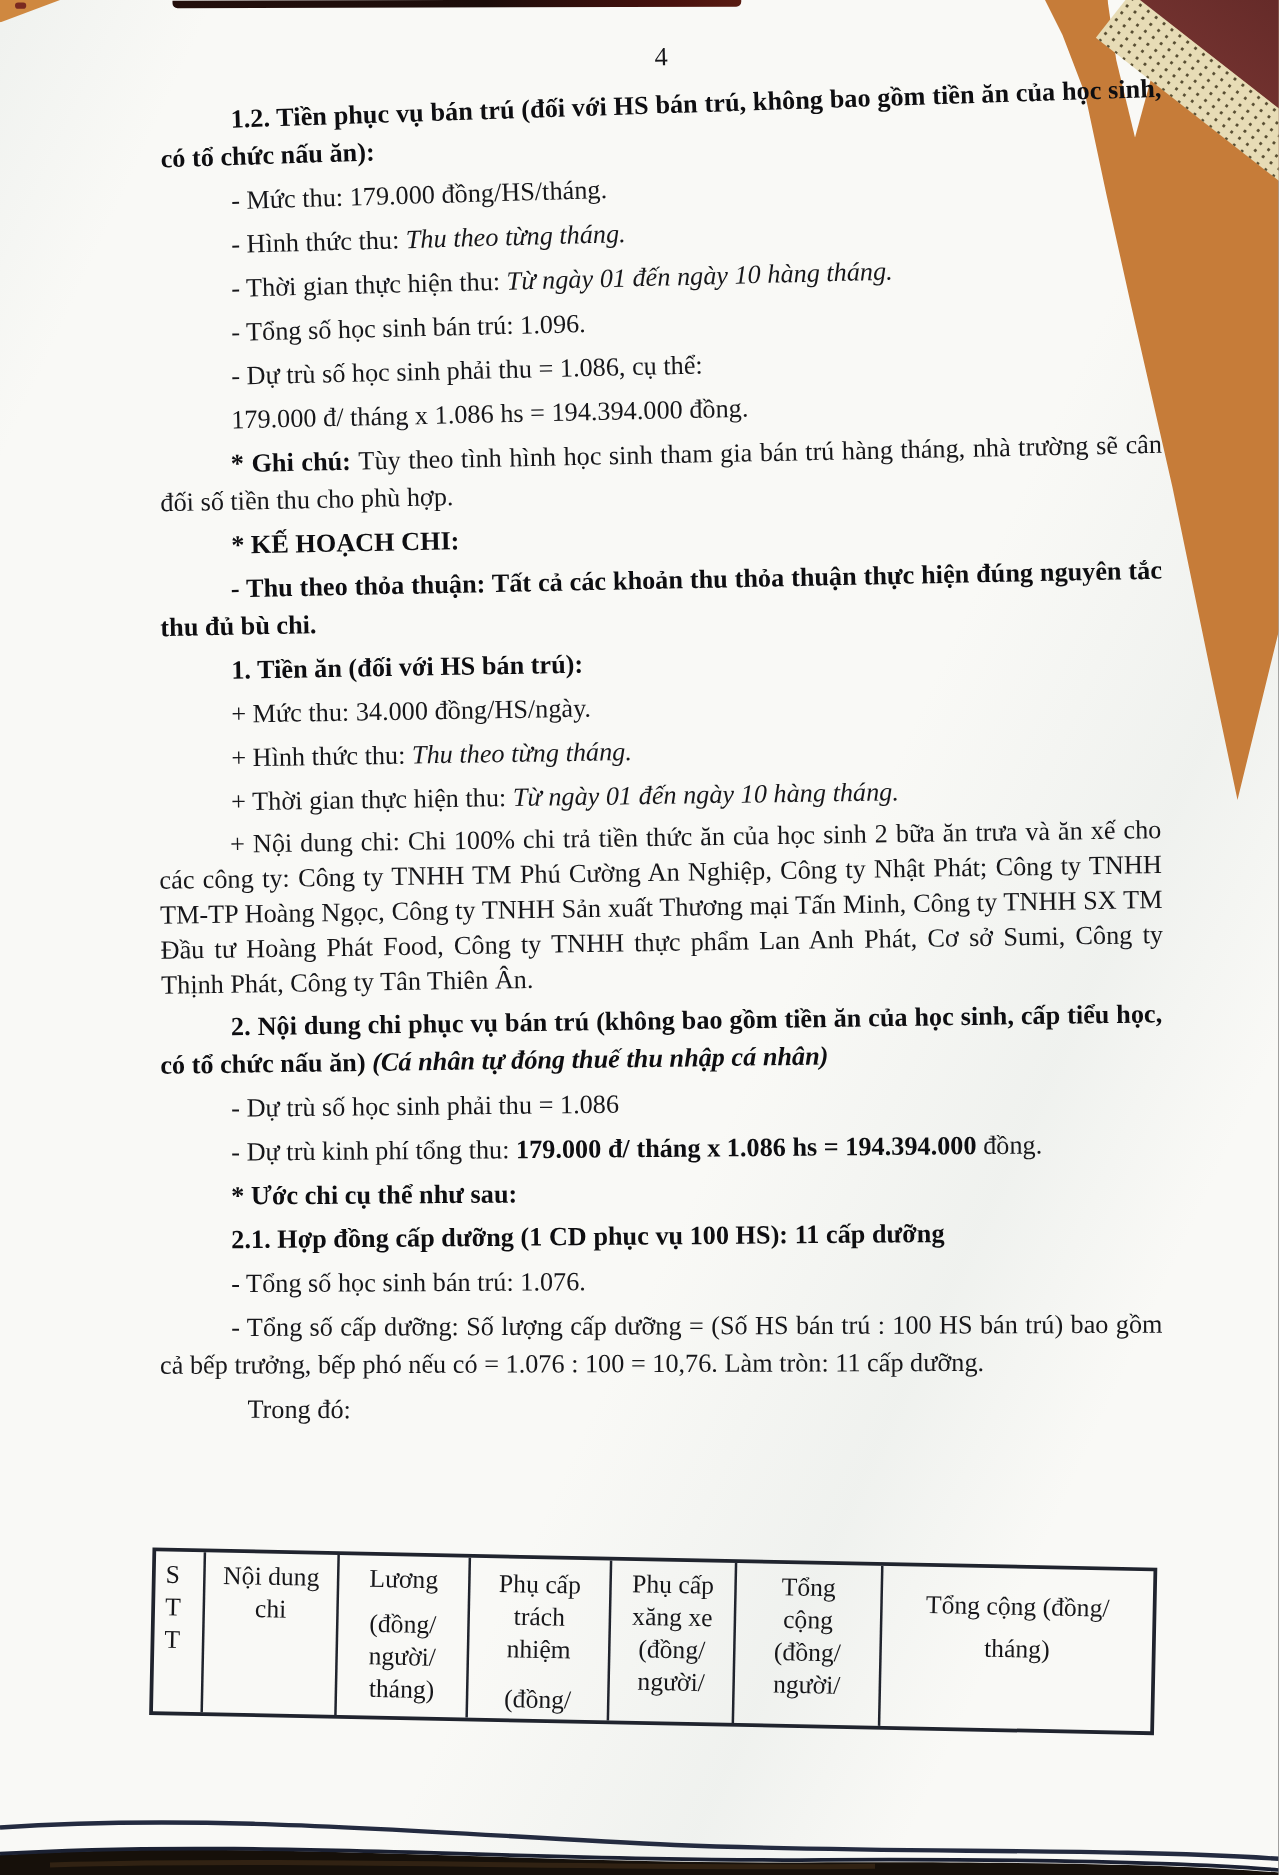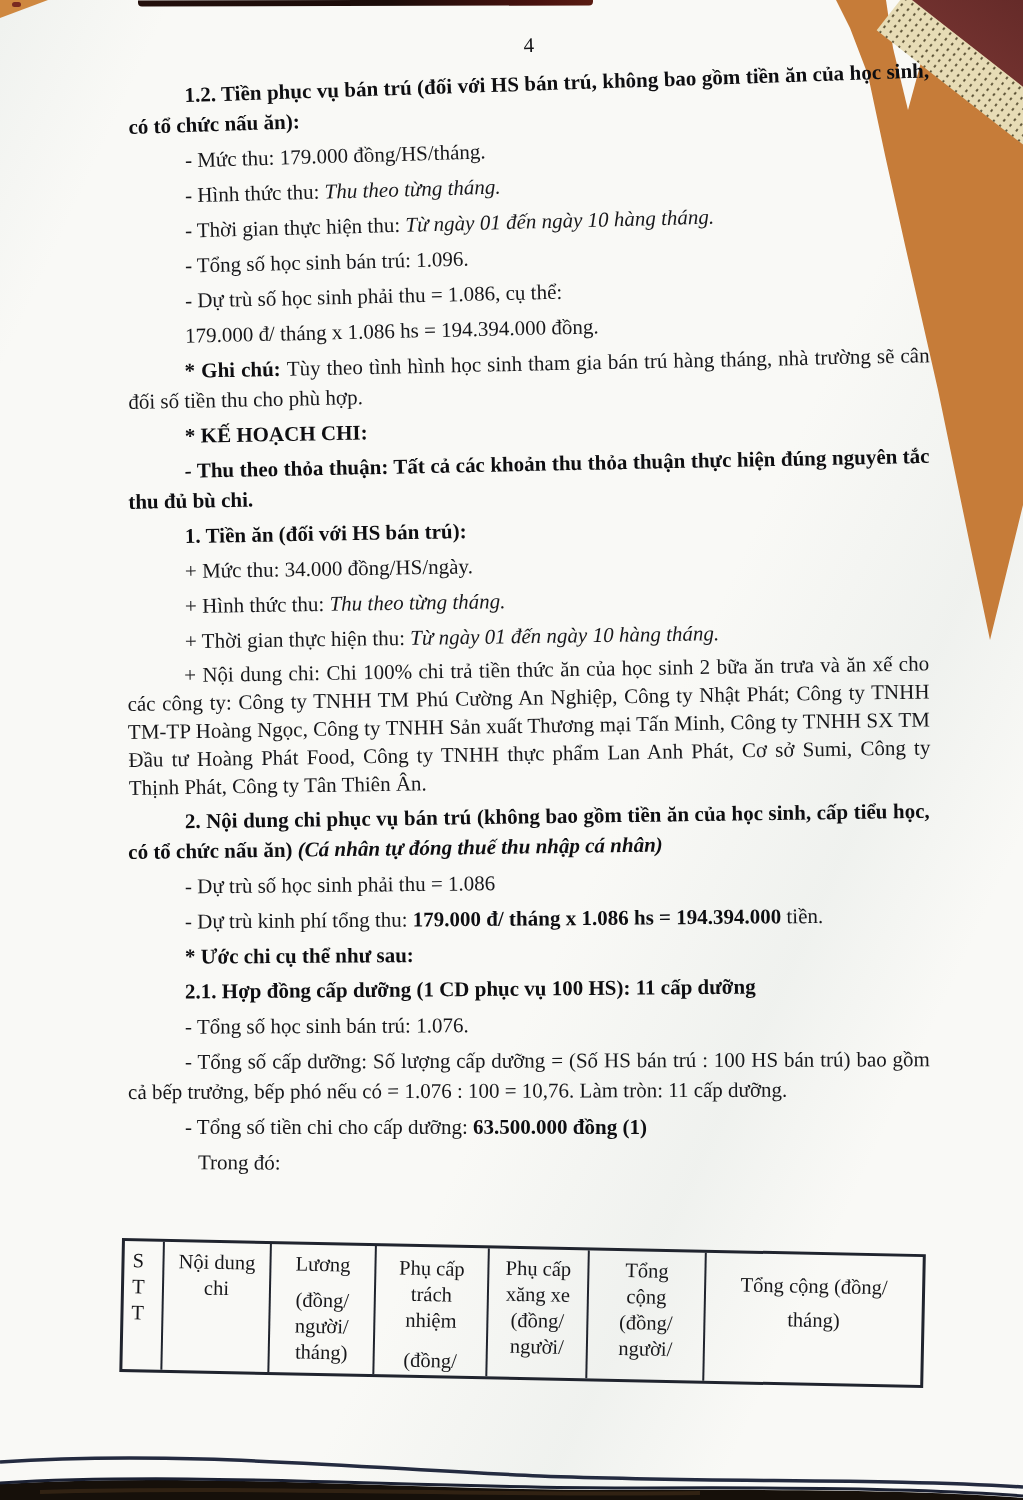--- a/index.html
+++ b/index.html
@@ -89,26 +89,25 @@
     <p class="b just indent" style="--r:-1.15deg">- Thu theo thỏa thuận: Tất cả các khoản thu thỏa thuận thực hiện đúng nguyên tắc thu đủ bù chi.</p>
 
     <p class="b indent" style="--r:-1.0deg">1. Tiền ăn (đối với HS bán trú):</p>
     <p class="indent" style="--r:-0.95deg">+ Mức thu: 34.000 đồng/HS/ngày.</p>
     <p class="indent mt" style="--r:-0.9deg"><span>+ Hình thức thu:  </span><span class="it">Thu theo từng tháng.</span></p>
     <p class="indent" style="--r:-0.85deg"><span>+ Thời gian thực hiện thu: </span><span class="it">Từ ngày 01 đến ngày 10 hàng tháng.</span></p>
     <p class="just indent tight" style="--r:-0.9deg">+ Nội dung chi: Chi 100% chi trả tiền thức ăn của học sinh 2 bữa ăn trưa và ăn xế cho các công ty: Công ty TNHH TM Phú Cường An Nghiệp, Công ty Nhật Phát; Công ty TNHH TM-TP Hoàng Ngọc, Công ty TNHH Sản xuất Thương mại Tấn Minh, Công ty TNHH SX TM Đầu tư Hoàng Phát Food, Công ty TNHH thực phẩm Lan Anh Phát, Cơ sở Sumi, Công ty Thịnh Phát, Công ty Tân Thiên Ân.</p>
 
     <p class="b just indent mt" style="--r:-0.8deg"><span class="b">2. Nội dung chi phục vụ bán trú (không bao gồm tiền ăn của học sinh, cấp tiểu học, có tổ chức nấu ăn) </span><span class="bi">(Cá nhân tự đóng thuế thu nhập cá nhân)</span></p>
     <p class="indent" style="--r:-0.6deg">- Dự trù số học sinh phải thu = 1.086</p>
-    <p class="indent mt" style="--r:-0.5deg"><span>- Dự trù kinh phí tổng thu: </span><span class="b">179.000 đ/ tháng x 1.086 hs  = 194.394.000</span><span> tiền.</span></p>
+    <p class="indent mt" style="--r:-0.5deg"><span>- Dự trù kinh phí tổng thu: </span><span class="b">179.000 đ/ tháng x 1.086 hs  = 194.394.000</span><span> đồng.</span></p>
     <p class="b indent" style="--r:-0.4deg">* Ước chi cụ thể như sau:</p>
     <p class="b indent mt" style="--r:-0.5deg">2.1. Hợp đồng cấp dưỡng (1 CD phục vụ 100 HS): 11 cấp dưỡng</p>
     <p class="indent" style="--r:-0.3deg">- Tổng số học sinh bán trú: 1.076.</p>
     <p class="just indent" style="--r:-0.2deg">- Tổng số cấp dưỡng: Số lượng cấp dưỡng = (Số HS bán trú : 100 HS bán trú) bao gồm cả bếp trưởng, bếp phó nếu có = 1.076 : 100 = 10,76. Làm tròn: 11 cấp dưỡng.</p>
-    <p class="indent mt" style="--r:0deg"><span>- Tổng số tiền chi cho cấp dưỡng: </span><span class="b">63.500.000 đồng (1)</span></p>
     <p class="trongdo" style="--r:0.2deg">Trong đó:</p>
   </main>
 
   <div class="cost-table">
     <div class="cell c0">STT</div>
     <div class="cell c1">Nội dung chi</div>
     <div class="cell c2"><span>Lương</span><span class="gapline"></span><span>(đồng/ người/ tháng)</span></div>
     <div class="cell c3"><span>Phụ cấp trách nhiệm</span><span class="gapline"></span><span>(đồng/</span></div>
     <div class="cell c4">Phụ cấp xăng xe (đồng/ người/</div>
     <div class="cell c5">Tổng cộng (đồng/ người/</div>

